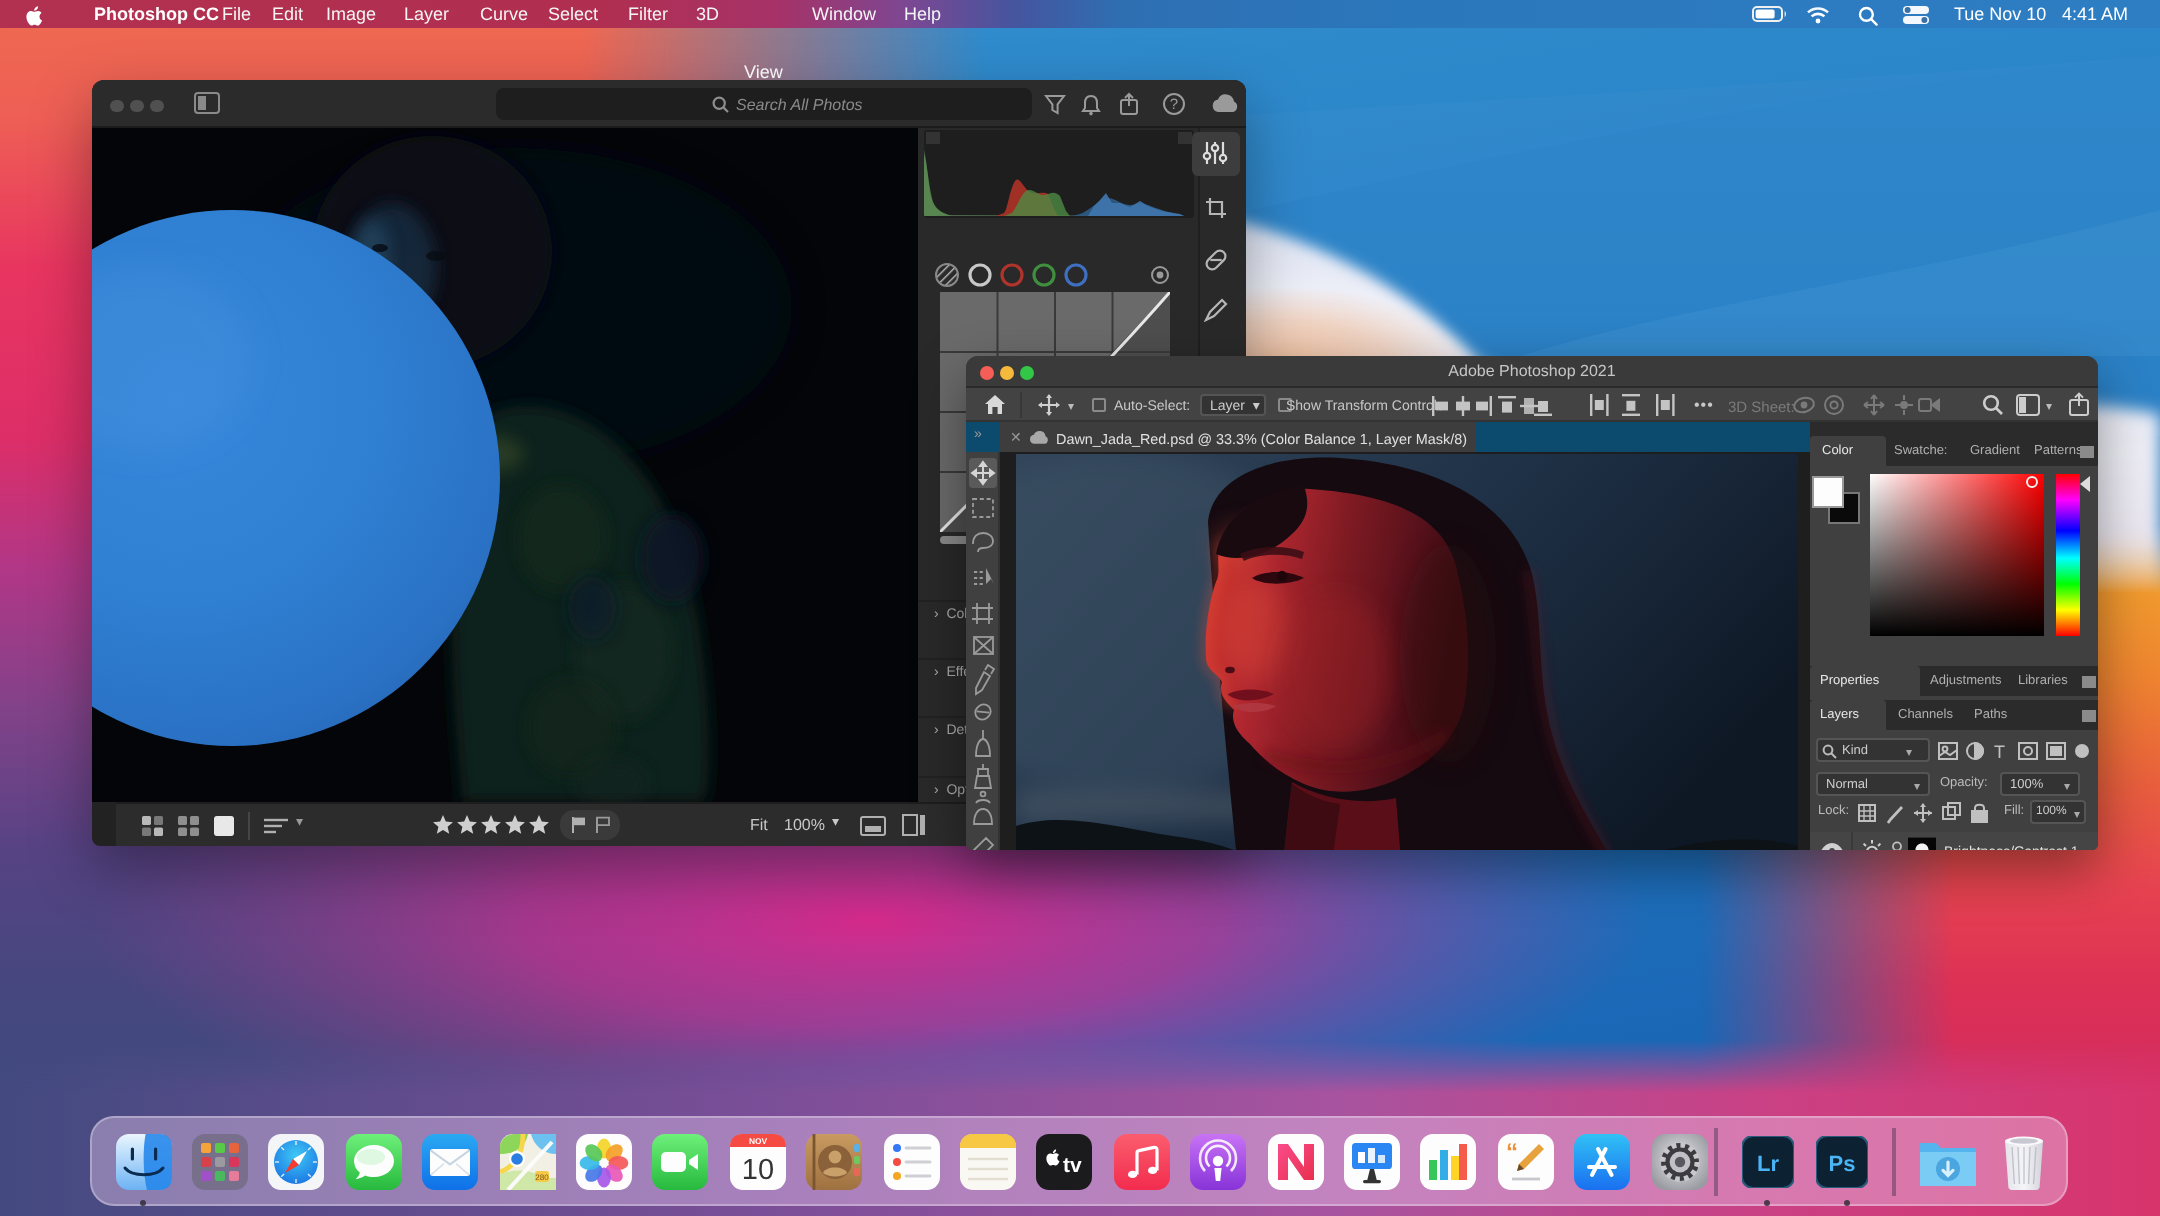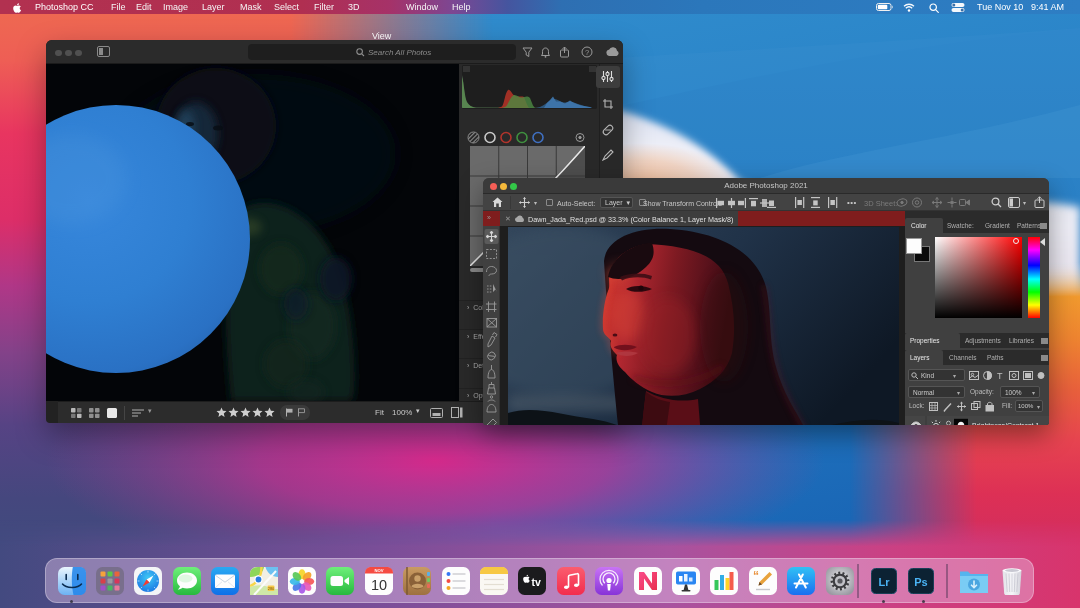--- a/index.html
+++ b/index.html
@@ -433,21 +433,21 @@
           <rect x="1.5" y="1.5" width="3.5" height="8" fill="#ccc"></rect>
         </svg>
     <div class="abs" style="left:540px;top:5px;font-size:6px;color:#bbb;">▾</div>
     <svg class="abs" style="left:551px;top:2px" width="11" height="12" viewBox="0 0 11 12">
           <rect x="1" y="4" width="9" height="7.5" rx="1" fill="none" stroke="#ccc"></rect>
           <line x1="5.5" y1="0.8" x2="5.5" y2="7" stroke="#ccc"></line>
           <path d="M3.5,2.8 L5.5,0.8 L7.5,2.8" fill="none" stroke="#ccc"></path>
         </svg>
   </div>
 
-  <div class="abs" style="left:0;top:33px;width:566px;height:15px;background:#7f1d1d;">
+  <div class="abs" style="left:0;top:33px;width:566px;height:15px;background:#0c4a6e;">
     <div class="abs" style="left:17px;top:0;width:238px;height:15px;background:#3d3d3d;">
       <div class="abs" style="left:5px;top:4px;font-size:7px;color:#999;">✕</div>
       <svg class="abs" style="left:14px;top:4px" width="11" height="8" viewBox="0 0 15 10">
             <path d="M4,9 A3.2,3.2 0 0 1 4,2.7 A4.2,4.2 0 0 1 12,3.8 A2.8,2.8 0 0 1 11.6,9 Z" fill="#a8a8a8"></path>
           </svg>
       <div class="abs" style="left:28px;top:3.5px;font-size:7.2px;color:#e0e0e0;white-space:nowrap;">Dawn_Jada_Red.psd @ 33.3% (Color Balance 1, Layer Mask/8)</div>
     </div>
     <div class="abs" style="left:4px;top:3px;font-size:7px;color:#999;">»</div>
     <div class="abs" style="left:556px;top:3px;font-size:7px;color:#999;">»</div>
   </div>
@@ -828,26 +828,26 @@
             </g>
       </g>
     </svg>
   </div>
 </div>
 
 <div class="abs" style="left:0;top:0;width:1080px;height:14px;background:linear-gradient(90deg,#b23150 0%,#b02f51 28%,#a63268 36%,#7c4793 42%,#45559f 47%,#2e6fb2 52%,#2b77bb 65%,#2e7ec4 100%);z-index:40;">
   <svg class="abs" style="left:13px;top:2.5px" width="9" height="10" viewBox="0 0 170 200">
         <path fill="#fff" d="M150.4,69.2c-1.1,0.9-20.7,11.9-20.7,36.4c0,28.4,24.9,38.4,25.7,38.7c-0.1,0.6-4,13.8-13.2,27.2c-8.2,11.8-16.8,23.6-29.8,23.6s-16.4-7.6-31.4-7.6c-14.7,0-19.9,7.8-31.8,7.8s-20.2-10.9-29.8-24.4C8.4,155,-0.7,130.4,-0.7,107.1c0-37.4,24.3-57.2,48.2-57.2c12.7,0,23.3,8.3,31.3,8.3c7.6,0,19.5-8.8,34-8.8C118.3,49.4,138,49.9,150.4,69.2z M105.9,32.9c5.9-7,10.1-16.8,10.1-26.5c0-1.4-0.1-2.7-0.4-3.8c-9.6,0.4-21.1,6.4-28,14.4c-5.4,6.2-10.5,15.9-10.5,25.8c0,1.5,0.2,3,0.3,3.4c0.6,0.1,1.6,0.2,2.6,0.2C88.7,46.4,99.6,40.6,105.9,32.9z"></path>
       </svg>
-  <div class="abs" style="left:35px;top:1.5px;font-size:9px;font-weight:normal;color:#fff;text-align:right;">Photoshop CC</div>
+  <div class="abs" style="left:47px;top:1.5px;font-size:9px;font-weight:bold;color:#fff;text-align:right;">Photoshop CC</div>
   <div class="abs" style="left:111px;top:1.5px;font-size:9px;color:#f5f5f5;">File</div>
   <div class="abs" style="left:136px;top:1.5px;font-size:9px;color:#f5f5f5;">Edit</div>
   <div class="abs" style="left:163px;top:1.5px;font-size:9px;color:#f5f5f5;">Image</div>
   <div class="abs" style="left:202px;top:1.5px;font-size:9px;color:#f5f5f5;">Layer</div>
-  <div class="abs" style="left:240px;top:1.5px;font-size:9px;color:#f5f5f5;">Mask</div>
+  <div class="abs" style="left:240px;top:1.5px;font-size:9px;color:#f5f5f5;">Curve</div>
   <div class="abs" style="left:274px;top:1.5px;font-size:9px;color:#f5f5f5;">Select</div>
   <div class="abs" style="left:314px;top:1.5px;font-size:9px;color:#f5f5f5;">Filter</div>
   <div class="abs" style="left:348px;top:1.5px;font-size:9px;color:#f5f5f5;">3D</div>
   <div class="abs" style="left:372px;top:1.5px;font-size:9px;color:#f5f5f5;margin-top:29px;">View</div>
   <div class="abs" style="left:406px;top:1.5px;font-size:9px;color:#f5f5f5;">Window</div>
   <div class="abs" style="left:452px;top:1.5px;font-size:9px;color:#f5f5f5;">Help</div>
   <svg class="abs" style="left:876px;top:3px" width="18" height="8" viewBox="0 0 18 8">
         <rect x="0.5" y="0.5" width="14.5" height="7" rx="2" fill="none" stroke="#f0f0f0" stroke-width="1"></rect>
         <rect x="1.8" y="1.8" width="9.5" height="4.4" rx="1" fill="#fff"></rect>
         <path d="M16.3,2.5 C17.2,2.9 17.2,5.1 16.3,5.5 Z" fill="#f0f0f0"></path>
@@ -865,21 +865,21 @@
       </svg>
   <svg class="abs" style="left:951px;top:2.5px" width="14" height="9" viewBox="0 0 14 9">
         <g fill="#fff">
           <rect x="0.5" y="0" width="13" height="4" rx="2" opacity="0.95"></rect>
           <circle cx="2.8" cy="2" r="1.5" fill="#3a6fa8"></circle>
           <rect x="0.5" y="5" width="13" height="4" rx="2" opacity="0.95"></rect>
           <circle cx="11.2" cy="7" r="1.5" fill="#3a6fa8"></circle>
         </g>
       </svg>
   <div class="abs" style="left:977px;top:1.5px;font-size:9px;color:#fff;">Tue Nov 10</div>
-  <div class="abs" style="left:1031px;top:1.5px;font-size:9px;color:#fff;">9:41 AM</div>
+  <div class="abs" style="left:1031px;top:1.5px;font-size:9px;color:#fff;">4:41 AM</div>
 </div>
 
 <div class="abs" style="left:45px;top:558px;width:989px;height:45px;background:rgba(235,205,240,0.4);border:1px solid rgba(255,255,255,0.3);border-radius:12px;z-index:50;"></div>
 <div class="abs" id="dock" style="left:0;top:0;width:1080px;height:430px;z-index:51;pointer-events:none;">
 <svg style="position:absolute;left:57.6px;top:566.5px" width="28" height="28" viewBox="0 0 28 28">
         <defs>
           <linearGradient id="fnd" x1="0" y1="0" x2="0" y2="1">
             <stop offset="0" stop-color="#eaf6fe"></stop>
             <stop offset="1" stop-color="#6cb2f4"></stop>
           </linearGradient>

